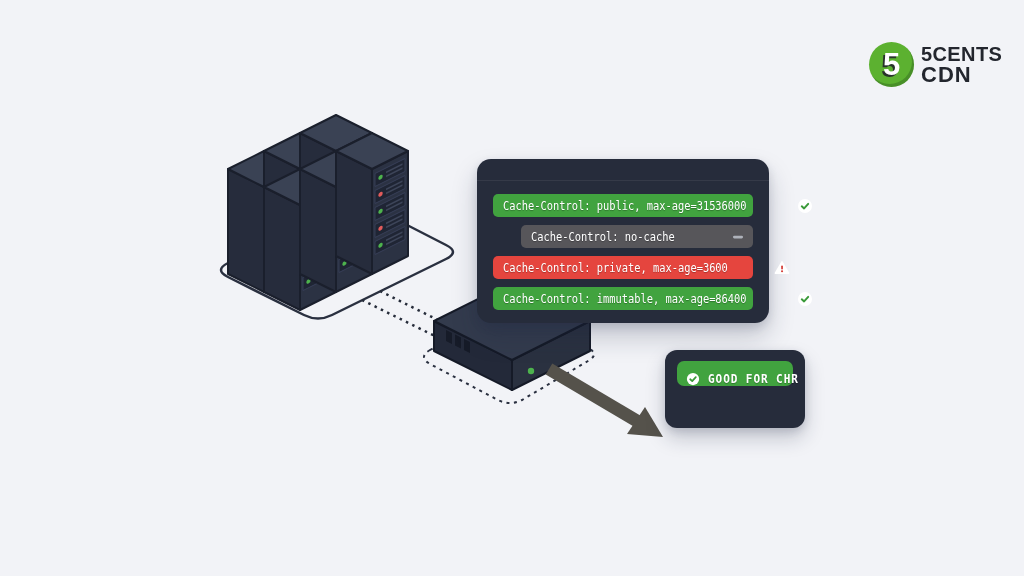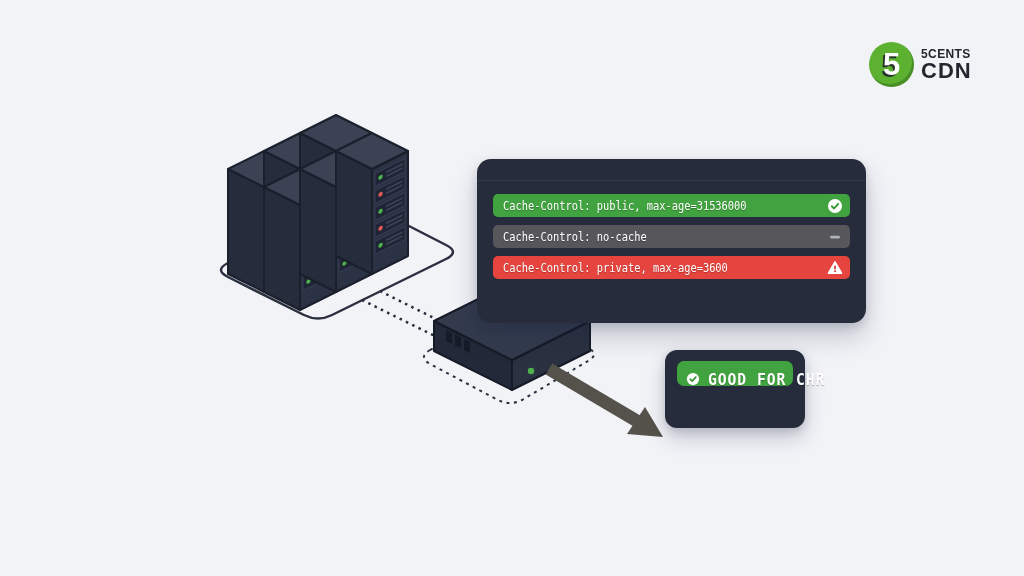--- a/index.html
+++ b/index.html
@@ -9,65 +9,65 @@
   *{margin:0;padding:0;box-sizing:border-box;}
   html,body{width:1024px;height:576px;overflow:hidden;}
   body{background:var(--bg);font-family:"DejaVu Sans Mono",monospace;}
   .stage{position:relative;width:1024px;height:576px;background:var(--bg);}
 
   
   .scene-svg{position:absolute;inset:0;z-index:1;}
 
   
   .panel{
-    position:absolute;left:477px;top:159px;width:389px;height:164px;z-index:2;
+    position:absolute;left:477px;top:159px;width:292px;height:164px;z-index:2;
     background:var(--panel);border-radius:14px;
     box-shadow:0 14px 26px rgba(28,38,62,.22),0 4px 10px rgba(28,38,62,.14);
     display:flex;flex-direction:column;gap:8px;padding:35px 16px 0;
   }
   .panel::before{content:'';position:absolute;top:21px;left:0;right:0;height:1px;background:rgba(255,255,255,.07);}
   .row{
     height:23px;border-radius:5px;display:flex;align-items:center;justify-content:space-between;
     padding:0 7px 0 10px;color:#fff;font-size:12.5px;line-height:23px;
     text-shadow:0 1px 1px rgba(0,0,0,.28);
   }
   .row.good{background:var(--good);}
-  .row.neutral{background:var(--neutral);}
+  .row.neutral{background:var(--neutral);margin-left:28px;}
   .row.bad{background:var(--bad);padding-left:10px;}
   .row-text{white-space:nowrap;transform:scaleX(.83);transform-origin:left center;}
   .row-icon{display:flex;align-items:center;flex:0 0 auto;}
 
   
   .legend{
     position:absolute;left:665px;top:350px;width:140px;height:78px;z-index:2;
     background:var(--panel);border-radius:12px;
     box-shadow:0 10px 20px rgba(28,38,62,.22),0 3px 8px rgba(28,38,62,.14);
     display:flex;flex-direction:column;gap:6px;padding:11px 12px;
   }
   .badge{
     height:25px;border-radius:7px;display:flex;align-items:center;gap:8px;padding:11px 6px 0 9px;
-    color:#fff;font-size:16px;font-weight:bold;letter-spacing:1px;
+    color:#fff;font-size:12px;font-weight:bold;letter-spacing:1px;
     text-shadow:0 1px 1px rgba(0,0,0,.28);
   }
   .badge.good{background:var(--good);}
   .badge.bad{background:var(--bad);}
   .badge-label{white-space:nowrap;transform:scaleX(.92);transform-origin:left center;}
   .badge-icon{display:flex;align-items:center;flex:0 0 auto;}
 
   
   .logo{position:absolute;left:869px;top:42px;z-index:2;display:flex;align-items:center;gap:7px;
         font-family:"Liberation Sans",sans-serif;}
   .logo-circle{
     width:45px;height:45px;border-radius:50%;background:var(--brandGreen);
     display:flex;align-items:center;justify-content:center;
     box-shadow:inset -2px -3px 0 rgba(35,80,25,.35);
   }
   .logo-mark{color:#fff;font-size:31px;font-weight:900;text-shadow:-2px 2px 0 #27322a;}
   .logo-text{display:flex;flex-direction:column;color:var(--ink);}
-  .logo-top{font-size:12px;font-weight:900;letter-spacing:.4px;line-height:1.05;}
+  .logo-top{font-size:20px;font-weight:900;letter-spacing:.4px;line-height:1.05;}
   .logo-bottom{font-size:22px;font-weight:900;letter-spacing:1px;line-height:.92;}
 </style>
 </head>
 <body>
 
 <div class="stage">
 
   <svg class="scene-svg" viewBox="0 0 1024 576">
     <defs>
       <g id="rack">
@@ -164,20 +164,29 @@
     <div class="row bad">
       <span class="row-text">Cache-Control: private, max-age=3600</span>
       <span class="row-icon">
         <svg width="16" height="16" viewBox="0 0 16 16">
             <path d="M8 1.8 L14.6 13.2 L1.4 13.2 Z" fill="#fff" stroke="#fff" stroke-width="1.5" stroke-linejoin="round"></path>
             <rect x="7.2" y="5.4" width="1.7" height="4.2" rx="0.8" fill="#d43a34"></rect>
             <circle cx="8.05" cy="11.3" r="1.05" fill="#d43a34"></circle>
           </svg>
       </span>
     </div>
+    <div class="row good">
+      <span class="row-text">Cache-Control: immutable, max-age=86400</span>
+      <span class="row-icon">
+        <svg width="16" height="16" viewBox="0 0 16 16">
+            <circle cx="8" cy="8" r="7" fill="#fff"></circle>
+            <path d="M4.8 8.3 L7.1 10.4 L11.2 5.9" fill="none" stroke="#3a9a39" stroke-width="2" stroke-linecap="round" stroke-linejoin="round"></path>
+          </svg>
+      </span>
+    </div>
   </div>
 
   <div class="legend">
     <div class="badge good">
       <span class="badge-icon">
         <svg width="14" height="14" viewBox="0 0 16 16">
             <circle cx="8" cy="8" r="7" fill="#fff"></circle>
             <path d="M4.8 8.3 L7.1 10.4 L11.2 5.9" fill="none" stroke="#3a9a39" stroke-width="2" stroke-linecap="round" stroke-linejoin="round"></path>
           </svg>
       </span>

